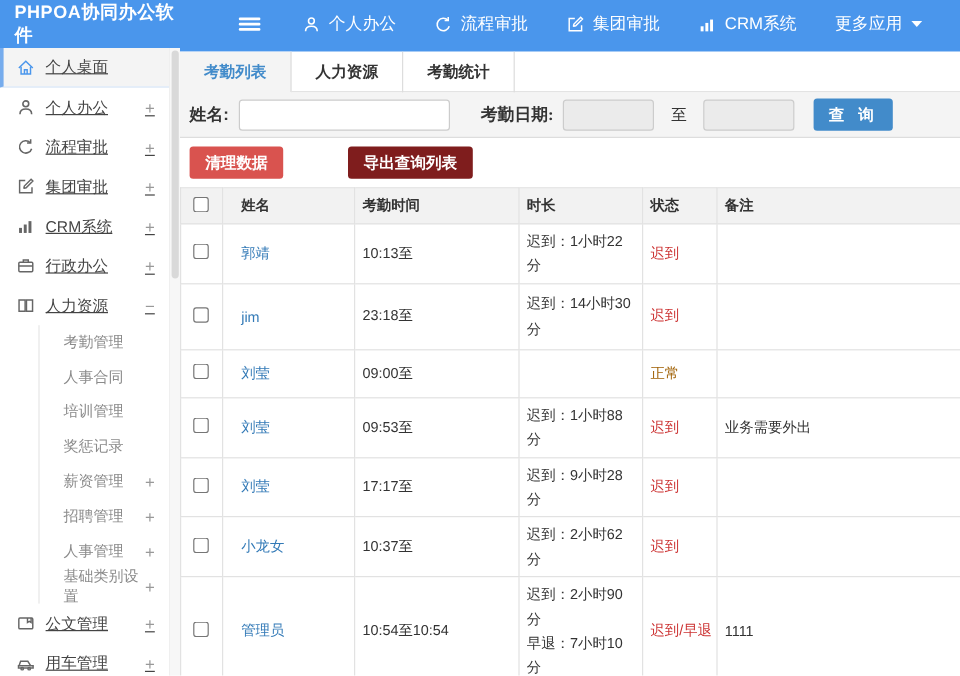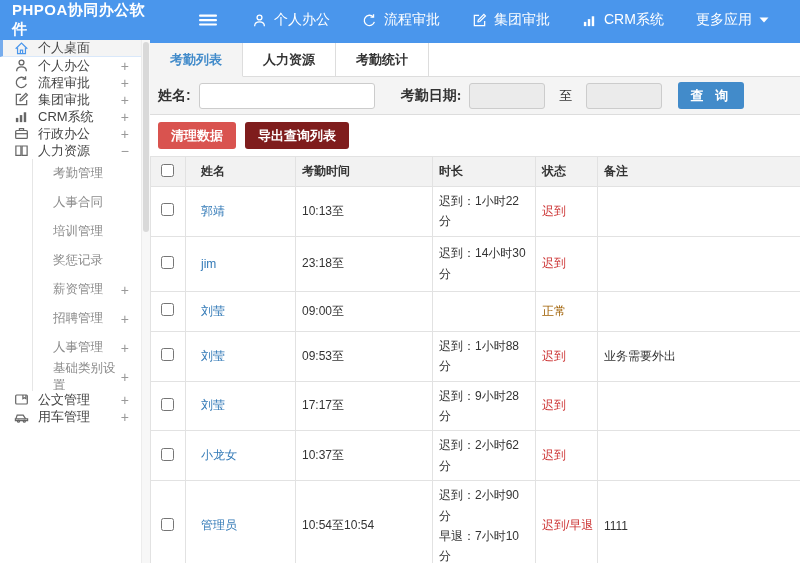--- a/index.html
+++ b/index.html
@@ -11,22 +11,22 @@
     background:#4a96ec; display:flex; align-items:center; color:#fff; }
   .logo { width:150px; padding-left:12px; font-size:15px; font-weight:bold; letter-spacing:.5px; }
   .hamburger { margin-left:48px; display:flex; align-items:center; cursor:pointer; }
   .topnav { display:flex; align-items:center; margin-left:34px; gap:32px; font-size:14px; }
   .nav-item { display:flex; align-items:center; gap:7px; cursor:pointer; white-space:nowrap; }
   .icon { display:inline-flex; align-items:center; justify-content:center; }
 
   
   .sidebar { position:absolute; top:40px; left:0; width:142px; height:523px;
     background:#fff; border-right:1px solid #ececec; overflow:hidden; }
-  .side-item { height:17px; display:flex; align-items:center; padding:0 12px 0 14px;
-    font-size:13px; color:#444; cursor:pointer; }
+  .side-item { height:33px; display:flex; align-items:center; padding:0 12px 0 14px;
+    font-size:13px; color:#444; cursor:pointer;text-decoration:underline; }
   .side-item .icon { margin-right:9px; color:#666; }
   .side-item .expand { margin-left:auto; color:#999; font-size:14px; }
   .side-item.active { background:#f4f4f4; border-left:3px solid #76aced;
     border-bottom:1px solid #d9e8fa; padding-left:11px; }
   .side-item.active .icon { color:#4a96ec; }
   .sub-list { margin-left:32px; border-left:1px solid #e6e6e6; }
   .sub-item { height:29px; display:flex; align-items:center; padding-left:20px;
     font-size:12.5px; color:#8b8b8b; cursor:pointer; }
   .sub-item .expand { margin-left:auto; margin-right:12px; color:#999; font-size:14px; }
 
@@ -47,21 +47,21 @@
   .inp { height:26px; border:1px solid #ccc; border-radius:3px; font-family:inherit; padding:0 6px; }
   .inp.white { width:176px; background:#fff; margin-left:8px; }
   .inp.gray  { width:76px; background:#ebebeb; margin-left:8px; }
   .lbl-date { margin-left:26px;font-family:Liberation Serif, serif; }
   .to-label { margin:0 6px 0 14px; font-size:13px; color:#333; }
   .btn { border:none; border-radius:3px; color:#fff; font-weight:bold; font-size:13px;
     height:27px; cursor:pointer; font-family:inherit; white-space:nowrap; }
   .btn.primary { background:#428bca; width:66px; margin-left:16px; letter-spacing:4px; }
   .btn.danger  { background:#d9534f; padding:0 13px; }
   .btn.info    { background:#7f1d1d; padding:0 13px; margin-left:9px; }
-  .actions { height:41px; display:flex; align-items:center; padding:0 8px; background:#fff; }
+  .actions { height:41px; display:flex; align-items:center; padding:0 8px; background:#fff;gap:45px; }
 
   table.grid { width:650px; border-collapse:collapse; table-layout:fixed; }
   .grid th, .grid td { border:1px solid #e2e2e2; padding:4px 6px; text-align:left;
     vertical-align:middle; font-size:12px; white-space:nowrap; }
   .grid th { background:#f2f2f2; font-weight:bold; height:30px; color:#333; }
   .grid td { color:#333; }
   .grid tr.single { height:40px; }
   .grid tr.double { height:55px; }
   .grid th.c-name, .grid td.c-name { padding-left:15px; }
   .grid td.c-dur { white-space:normal; }

